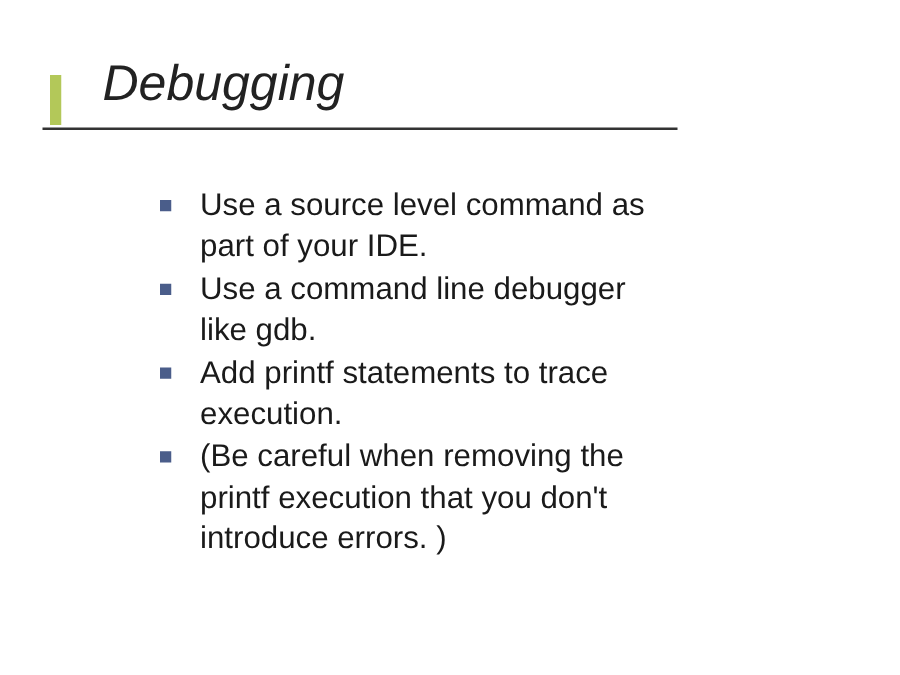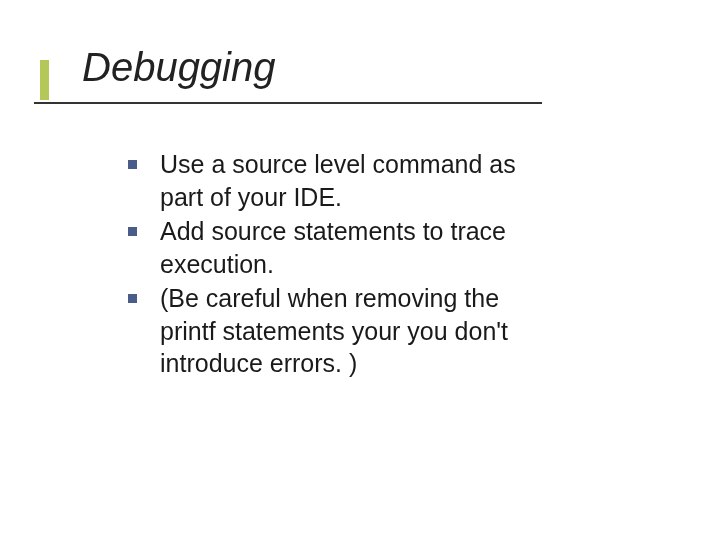--- a/index.html
+++ b/index.html
@@ -83,18 +83,19 @@
 
   <div class="title-area">
     <div class="title-accent"></div>
     <div class="title-text">Debugging</div>
     <div class="title-divider"></div>
   </div>
 
   <div class="body-area">
     <ul class="bullet-list">
       <li class="bullet-item">Use a source level command as part of your IDE.</li>
-      <li class="bullet-item">Add source statements to trace execution.</li>
-      <li class="bullet-item">(Be careful when removing the printf statements your you don't introduce errors. )</li>
+      <li class="bullet-item">Use a command line debugger like gdb.</li>
+      <li class="bullet-item">Add printf statements to trace execution.</li>
+      <li class="bullet-item">(Be careful when removing the printf execution that you don't introduce errors. )</li>
     </ul>
   </div>
 
 </div>
 
 </body></html>

